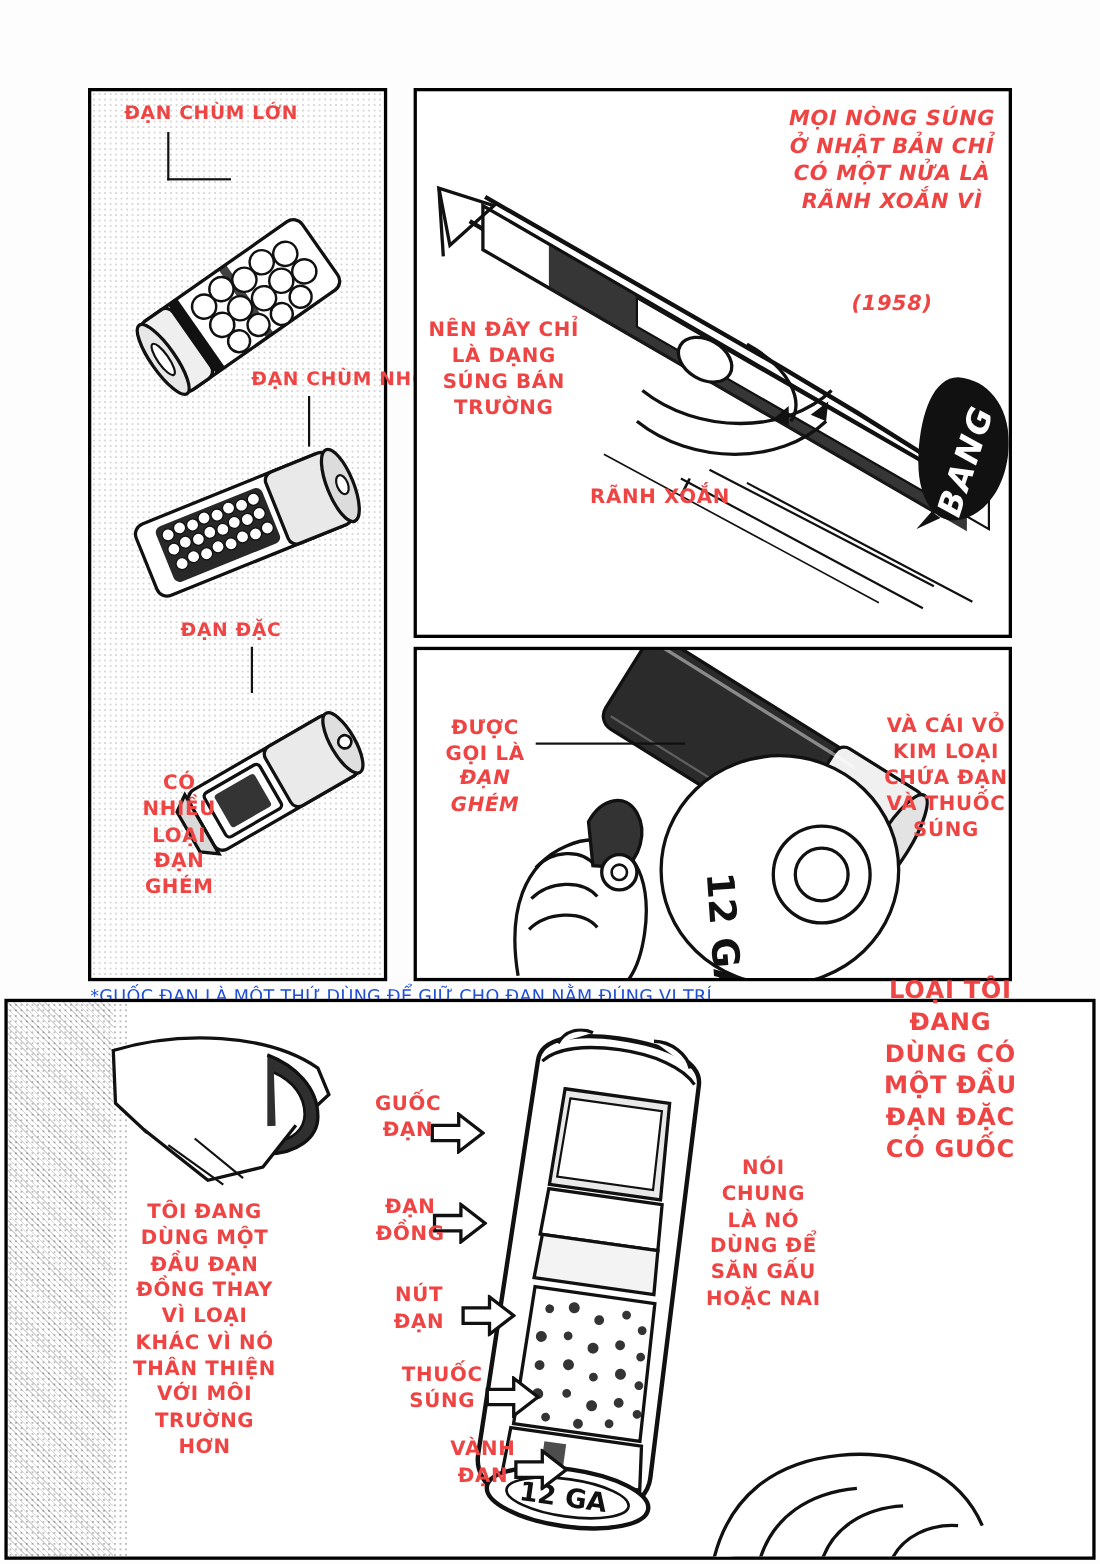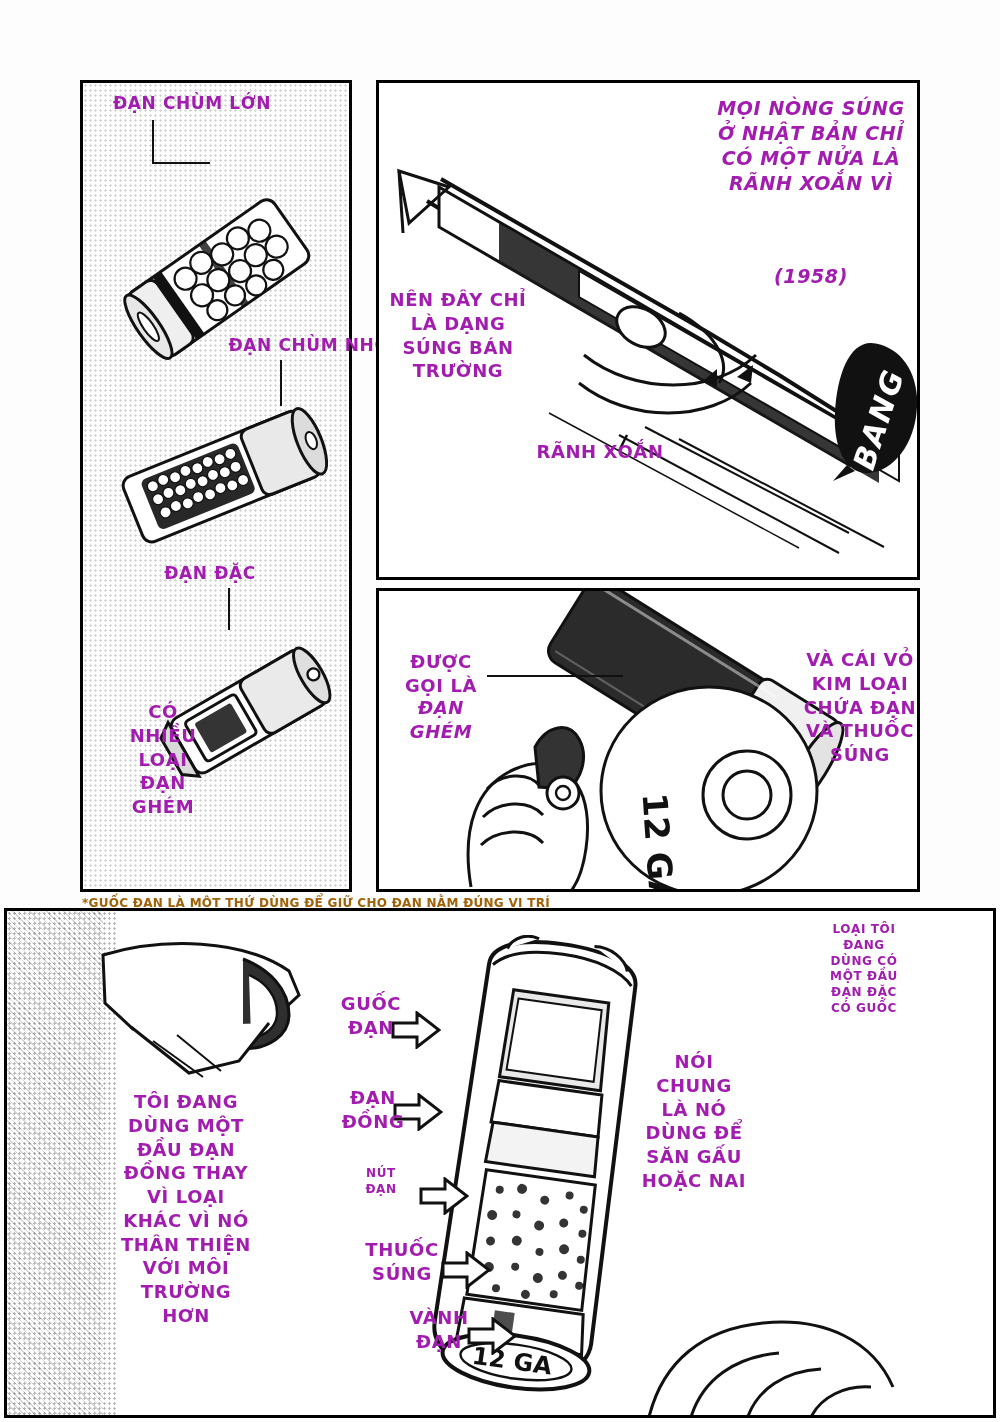--- a/index.html
+++ b/index.html
@@ -31,34 +31,34 @@
     overflow: hidden;
   }
 
   
   .txt {
     position: absolute;
     font-family: "DejaVu Sans", sans-serif;
     font-weight: 700;
     letter-spacing: 0.6px;
     line-height: 1.32;
-    color: #a21caf;
+    color: #ef4444;
     text-align: center;
     white-space: pre-line;
     text-transform: uppercase;
   }
   .txt.italic { font-style: italic; }
 
   .footnote {
     position: absolute;
     font-family: "DejaVu Sans", sans-serif;
-    font-weight: 700;
-    font-size: 12px;
+    font-weight: 400;
+    font-size: 16px;
     letter-spacing: 0.3px;
-    color: #a16207;
+    color: #1d4ed8;
     text-transform: uppercase;
     white-space: nowrap;
   }
 
   
   .leader {
     position: absolute;
     background: #111;
   }
 
@@ -429,38 +429,38 @@
 DÙNG MỘT
 ĐẦU ĐẠN
 ĐỒNG THAY
 VÌ LOẠI
 KHÁC VÌ NÓ
 THÂN THIỆN
 VỚI MÔI
 TRƯỜNG
 HƠN</div>
 
-  <div class="txt" style="left:794px; top:922px; width:140px; font-size:12px;">LOẠI TÔI
+  <div class="txt" style="left:794px; top:886px; width:140px; font-size:22px;">LOẠI TÔI
 ĐANG
 DÙNG CÓ
 MỘT ĐẦU
 ĐẠN ĐẶC
 CÓ GUỐC</div>
 
   <div class="txt" style="left:634px; top:1050px; width:120px; font-size:18px;">NÓI
 CHUNG
 LÀ NÓ
 DÙNG ĐỂ
 SĂN GẤU
 HOẶC NAI</div>
 
   <div class="txt" style="left:330px; top:992px; width:82px; font-size:18px;text-align:center;">GUỐC
 ĐẠN</div>
   <div class="txt" style="left:332px; top:1086px; width:82px; font-size:18px;">ĐẠN
 ĐỒNG</div>
-  <div class="txt" style="left:340px; top:1166px; width:82px; font-size:12px;">NÚT
+  <div class="txt" style="left:340px; top:1166px; width:82px; font-size:18px;">NÚT
 ĐẠN</div>
   <div class="txt" style="left:356px; top:1238px; width:92px; font-size:18px;">THUỐC
 SÚNG</div>
   <div class="txt" style="left:398px; top:1306px; width:82px; font-size:18px;">VÀNH
 ĐẠN</div>
 
 </div>
 
 </body></html>

